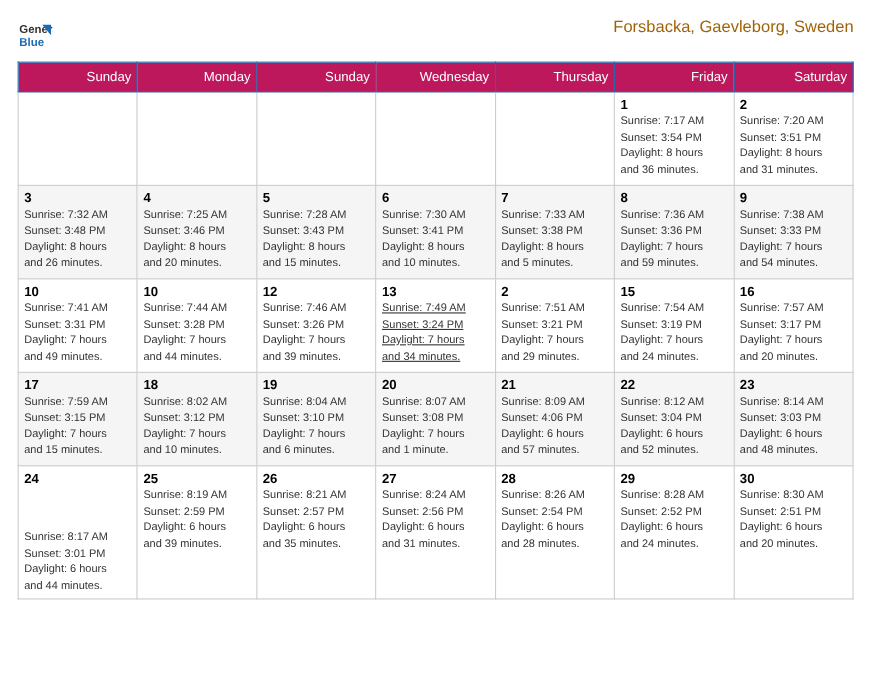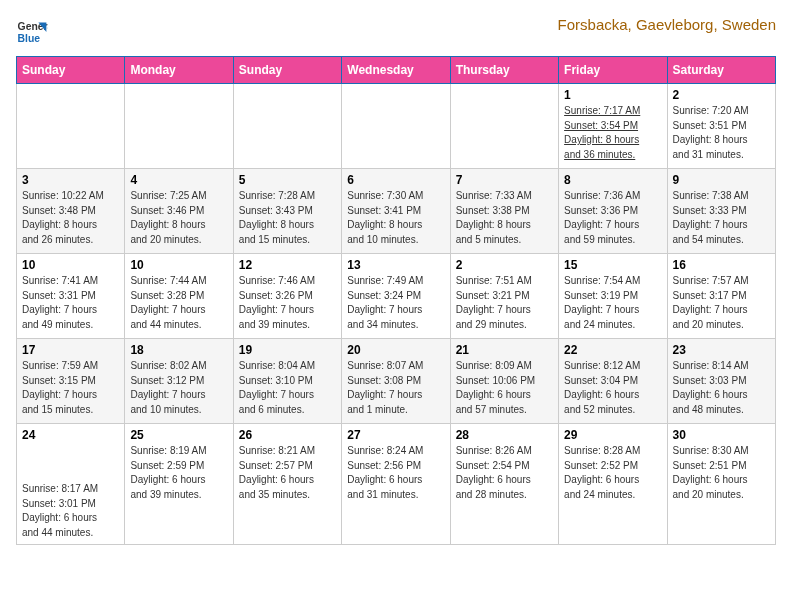--- a/index.html
+++ b/index.html
@@ -36,26 +36,26 @@
     .calendar-subtitle {
       font-size: 15px;
       color: #a16207;
     }
     table {
       width: 100%;
       border-collapse: collapse;
       font-size: 11px;
     }
     thead tr th {
-      background-color: #ec4899;
+      background-color: #be185d;
       color: #fff;
-      text-align: left;
+      text-align: right;
       padding: 6px 5px;
       font-size: 12px;
-      font-weight: bold;
+      font-weight: normal;
       border: 1px solid #1a6bb5;
     }
     tbody tr td {
       border: 1px solid #ccc;
       vertical-align: top;
       padding: 4px 5px;
       width: 14.28%;
       min-height: 80px;
       height: 85px;
       background: #fff;
@@ -108,37 +108,37 @@
   </thead>
   <tbody id="calendar-body">
   <tr>
         <td class="empty-cell"></td>
         <td class="empty-cell"></td>
         <td class="empty-cell"></td>
         <td class="empty-cell"></td>
         <td class="empty-cell"></td>
         <td>
           <span class="day-num">1</span>
-          <div class="day-info" style="white-space: pre-line; text-decoration: underline;">Sunrise: 7:17 AM
+          <div class="day-info" style="white-space: pre-line;">Sunrise: 7:17 AM
 Sunset: 3:54 PM
 Daylight: 8 hours
 and 36 minutes.</div>
         </td>
         <td>
           <span class="day-num">2</span>
           <div class="day-info" style="white-space: pre-line;">Sunrise: 7:20 AM
 Sunset: 3:51 PM
 Daylight: 8 hours
 and 31 minutes.</div>
         </td>
       </tr>
       <tr>
         <td>
           <span class="day-num">3</span>
-          <div class="day-info" style="white-space: pre-line;">Sunrise: 10:22 AM
+          <div class="day-info" style="white-space: pre-line;">Sunrise: 7:32 AM
 Sunset: 3:48 PM
 Daylight: 8 hours
 and 26 minutes.</div>
         </td>
         <td>
           <span class="day-num">4</span>
           <div class="day-info" style="white-space: pre-line;">Sunrise: 7:25 AM
 Sunset: 3:46 PM
 Daylight: 8 hours
 and 20 minutes.</div>
@@ -196,21 +196,21 @@
         </td>
         <td>
           <span class="day-num">12</span>
           <div class="day-info" style="white-space: pre-line;">Sunrise: 7:46 AM
 Sunset: 3:26 PM
 Daylight: 7 hours
 and 39 minutes.</div>
         </td>
         <td>
           <span class="day-num">13</span>
-          <div class="day-info" style="white-space: pre-line;">Sunrise: 7:49 AM
+          <div class="day-info" style="white-space: pre-line; text-decoration: underline;">Sunrise: 7:49 AM
 Sunset: 3:24 PM
 Daylight: 7 hours
 and 34 minutes.</div>
         </td>
         <td>
           <span class="day-num">2</span>
           <div class="day-info" style="white-space: pre-line;">Sunrise: 7:51 AM
 Sunset: 3:21 PM
 Daylight: 7 hours
 and 29 minutes.</div>
@@ -255,21 +255,21 @@
         <td>
           <span class="day-num">20</span>
           <div class="day-info" style="white-space: pre-line;">Sunrise: 8:07 AM
 Sunset: 3:08 PM
 Daylight: 7 hours
 and 1 minute.</div>
         </td>
         <td>
           <span class="day-num">21</span>
           <div class="day-info" style="white-space: pre-line;">Sunrise: 8:09 AM
-Sunset: 10:06 PM
+Sunset: 4:06 PM
 Daylight: 6 hours
 and 57 minutes.</div>
         </td>
         <td>
           <span class="day-num">22</span>
           <div class="day-info" style="white-space: pre-line;">Sunrise: 8:12 AM
 Sunset: 3:04 PM
 Daylight: 6 hours
 and 52 minutes.</div>
         </td>

